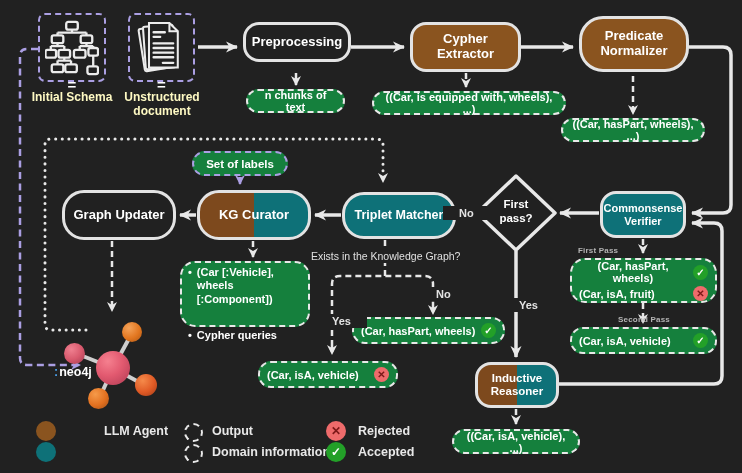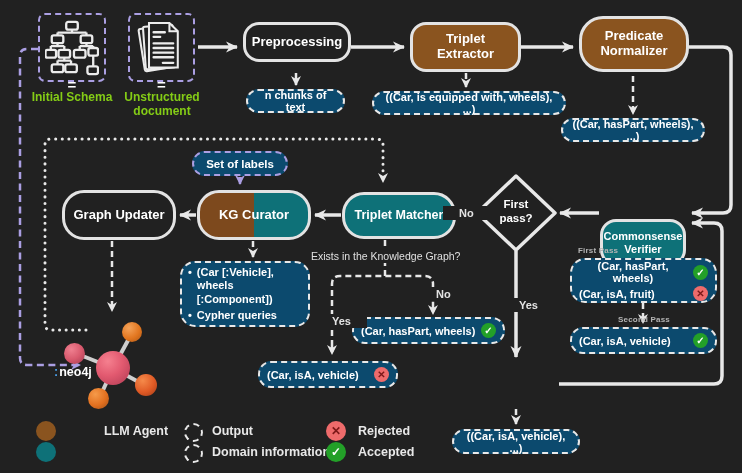--- a/index.html
+++ b/index.html
@@ -9,38 +9,38 @@
   .node{position:absolute;box-sizing:border-box;display:flex;align-items:center;justify-content:center;
         text-align:center;border:3px solid #e3e3e3;border-radius:18px;color:#fff;font-weight:bold;
         font-size:13px;line-height:1.15;z-index:2;padding:2px 4px;}
   .dark{background:#212121;}
   .brown{background:#8a541f;}
   .teal{background:#0e7178;}
   .split{background:linear-gradient(90deg,#7d491d 0 50%,#0e7178 50% 100%);}
   .pill{border-radius:22px;}
   .out{position:absolute;box-sizing:border-box;border:2px dashed #e9e9e9;border-radius:13px;color:#fff;
        font-weight:bold;font-size:11px;display:flex;align-items:center;justify-content:center;
-       text-align:center;z-index:2;background:#0c4a6e;padding:1px 7px;}
+       text-align:center;z-index:2;background:#15803d;padding:1px 7px;}
   .purple-dash{border-color:#ab9fe3;}
   .iconbox{position:absolute;box-sizing:border-box;border:2.5px dashed #ab9fe3;border-radius:7px;
            display:flex;align-items:center;justify-content:center;z-index:2;background:#212121;}
   .eq{position:absolute;color:#fff;font-weight:bold;font-size:15px;text-align:center;z-index:2;}
-  .cap{position:absolute;color:#84cc16;font-weight:bold;font-size:12px;text-align:center;line-height:1.2;z-index:2;}
+  .cap{position:absolute;color:#fef9c3;font-weight:bold;font-size:12px;text-align:center;line-height:1.2;z-index:2;}
   .edge-lbl{position:absolute;background:#212121;color:#e3e3e3;font-weight:bold;font-size:11px;
             padding:1px 16px;z-index:3;}
   .q-lbl{position:absolute;background:#212121;color:#e0e0e0;font-weight:500;font-size:10.5px;
          padding:1px 3px;z-index:3;}
   .pass-lbl{position:absolute;color:#b5b5b5;font-size:8px;font-weight:bold;z-index:2;letter-spacing:.2px;}
   .diamond-lbl{position:absolute;left:486px;top:197px;width:60px;text-align:center;font-size:11.5px;
                font-weight:bold;color:#fff;line-height:1.25;z-index:2;}
   .rowbox{flex-direction:column;justify-content:center;align-items:stretch;gap:2px;border-radius:15px;}
   .rrow{display:flex;align-items:center;justify-content:space-between;gap:6px;}
   .bullets{flex-direction:column;align-items:flex-start;justify-content:center;gap:2px;text-align:left;
            border-radius:15px;padding:4px 8px 4px 6px;}
-  .bul{display:flex;gap:5px;line-height:1.25;}
+  .bul{display:flex;gap:5px;line-height:1.25;margin-top:20px;}
   .bul::before{content:"•";flex:none;}
   .st{width:15px;height:15px;border-radius:50%;display:inline-flex;align-items:center;justify-content:center;
       font-size:10px;font-weight:bold;flex:none;}
   .st-a{background:#23a028;color:#fff;}
   .st-r{background:#ee6b6b;color:#7c1818;}
   .sw{position:absolute;width:20px;height:20px;border-radius:50%;z-index:2;display:flex;
       align-items:center;justify-content:center;font-size:12px;font-weight:bold;}
   .sw-dash{width:15px;height:15px;border:2.5px dashed #e9e9e9;background:transparent;}
   .leg-txt{position:absolute;color:#e8e8e8;font-weight:bold;font-size:12.5px;z-index:2;}
   .sphere{position:absolute;border-radius:50%;z-index:2;}
@@ -155,34 +155,34 @@
         <path d="M19,14 H31 M19,19 H26"></path>
         <path d="M19,26 H40 M19,31 H40 M19,36 H40 M19,41 H40"></path>
         <path d="M29,47 H40"></path>
       </g>
     </svg>
   </div>
   <div class="eq" style="left:128px;top:76px;width:67px;">=</div>
   <div class="cap" style="left:112px;top:90px;width:100px;">Unstructured document</div>
 
   <div class="node dark" style="left:243px;top:22px;width:108px;height:40px;border-radius:16px;">Preprocessing</div>
-  <div class="node brown" style="left:410px;top:22px;width:111px;height:50px;border-radius:16px;">Triplet Extractor</div>
+  <div class="node brown" style="left:410px;top:22px;width:111px;height:50px;border-radius:16px;">Cypher Extractor</div>
   <div class="node brown" style="left:579px;top:16px;width:110px;height:56px;border-radius:24px;">Predicate Normalizer</div>
 
   <div class="out" style="left:246px;top:89px;width:99px;height:24px;">n chunks of text</div>
   <div class="out" style="left:372px;top:91px;width:194px;height:24px;">((Car, is equipped with, wheels), ...)</div>
   <div class="out" style="left:561px;top:118px;width:144px;height:24px;">((Car, hasPart, wheels), ...)</div>
 
   <div class="out purple-dash" style="left:192px;top:151px;width:96px;height:25px;font-size:11.5px;">Set of labels</div>
 
   <div class="node dark pill" style="left:62px;top:190px;width:114px;height:50px;">Graph Updater</div>
   <div class="node split pill" style="left:197px;top:190px;width:114px;height:50px;">KG Curator</div>
   <div class="node teal pill" style="left:342px;top:192px;width:114px;height:47px;font-size:12.5px;">Triplet Matcher</div>
   <div class="diamond-lbl">First pass?</div>
-  <div class="node teal" style="left:600px;top:191px;width:86px;height:47px;font-size:11px;border-radius:16px;margin-top:28px;">Commonsense Verifier</div>
+  <div class="node teal" style="left:600px;top:191px;width:86px;height:47px;font-size:11px;border-radius:16px;">Commonsense Verifier</div>
 
   <div class="edge-lbl" style="left:443px;top:206px;">No</div>
   <div class="edge-lbl" style="left:503px;top:298px;">Yes</div>
   <div class="q-lbl" style="left:308px;top:249px;">Exists in the Knowledge Graph?</div>
   <div class="edge-lbl" style="left:420px;top:287px;">No</div>
   <div class="edge-lbl" style="left:316px;top:314px;">Yes</div>
 
   <div class="out bullets" style="left:180px;top:261px;width:130px;height:66px;">
     <div class="bul">
         <span>(Car [:Vehicle], wheels [:Component])</span>
@@ -211,20 +211,21 @@
       <span>(Car, isA, fruit)</span>
       <span class="st st-r">✕</span>
     </div>
   </div>
   <div class="pass-lbl" style="left:578px;top:315px;margin-left:40px;">Second Pass</div>
   <div class="out" style="left:570px;top:327px;width:147px;height:27px;justify-content:space-between;">
     <span>(Car, isA, vehicle)</span>
     <span class="st st-a">✓</span>
   </div>
 
+  <div class="node split" style="left:475px;top:362px;width:84px;height:46px;font-size:11.5px;border-radius:16px;">Inductive Reasoner</div>
   <div class="out" style="left:452px;top:429px;width:128px;height:25px;">((Car, isA, vehicle), ...)</div>
 
   <div class="sphere s-left"></div>
   <div class="sphere s-top"></div>
   <div class="sphere s-right"></div>
   <div class="sphere s-bottom"></div>
   <div class="sphere s-big"></div>
   <div class="neo-word">
     <span class="colon">:</span><span>neo4j</span>
   </div>

